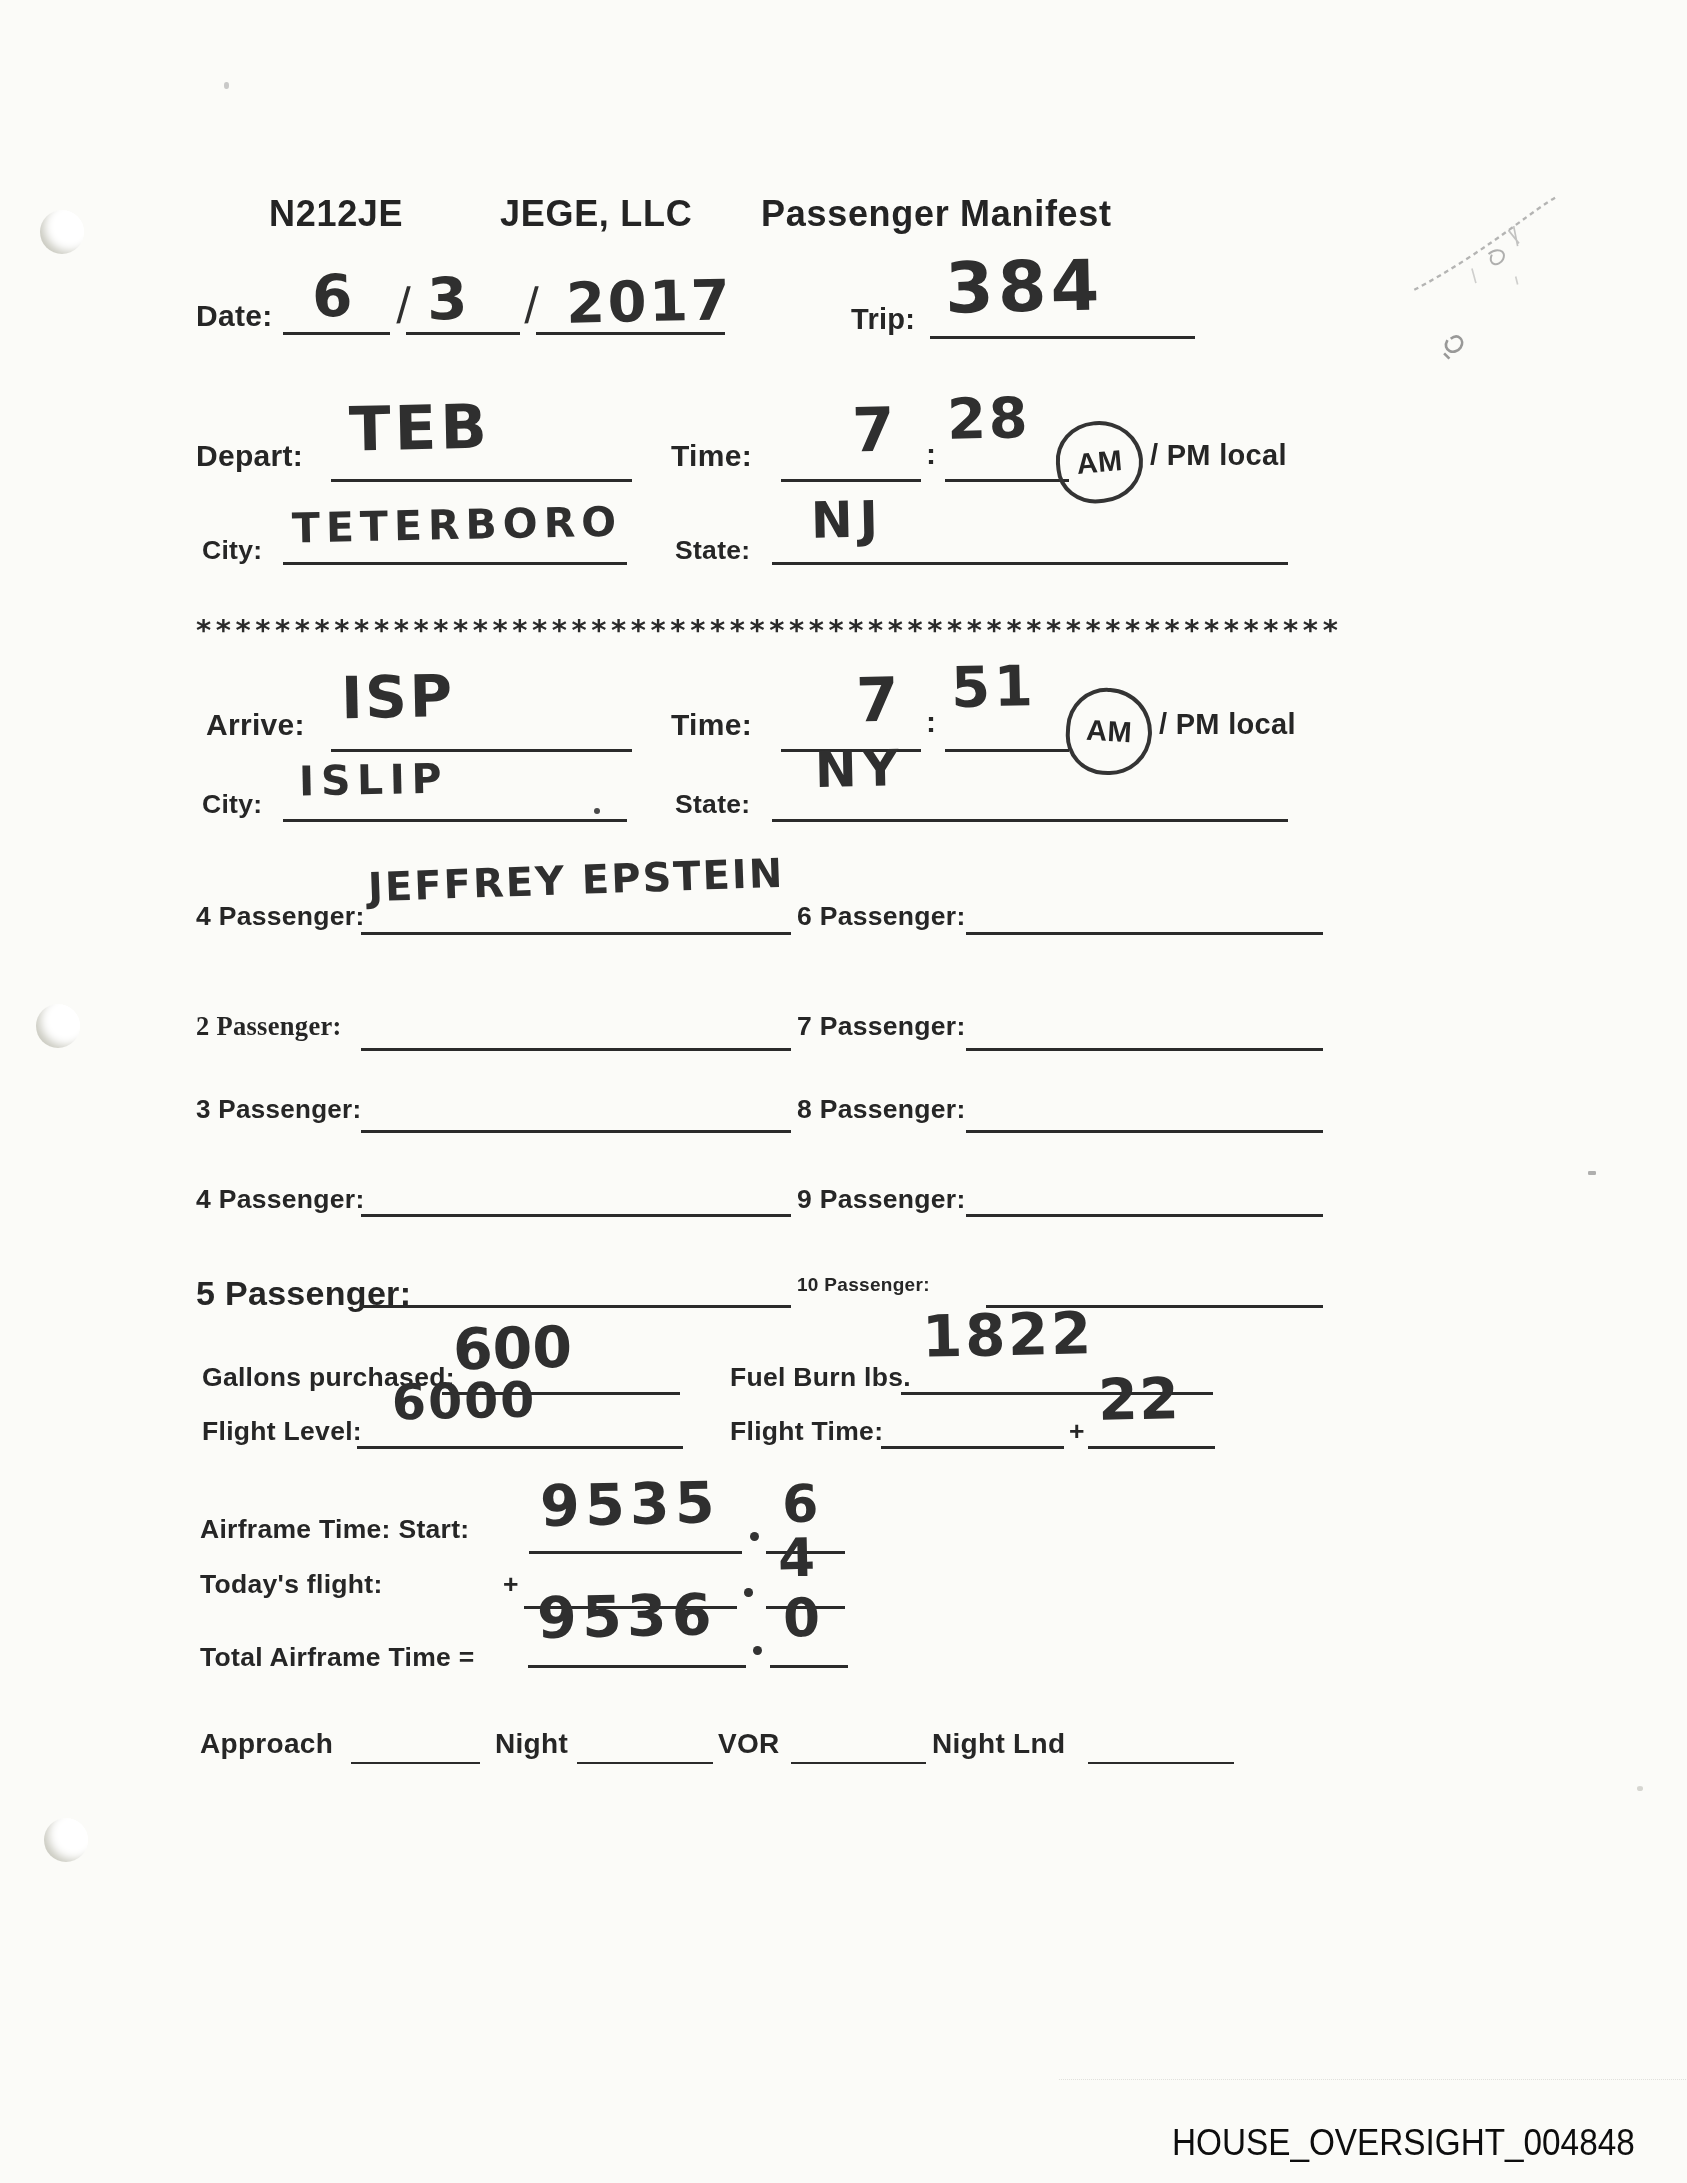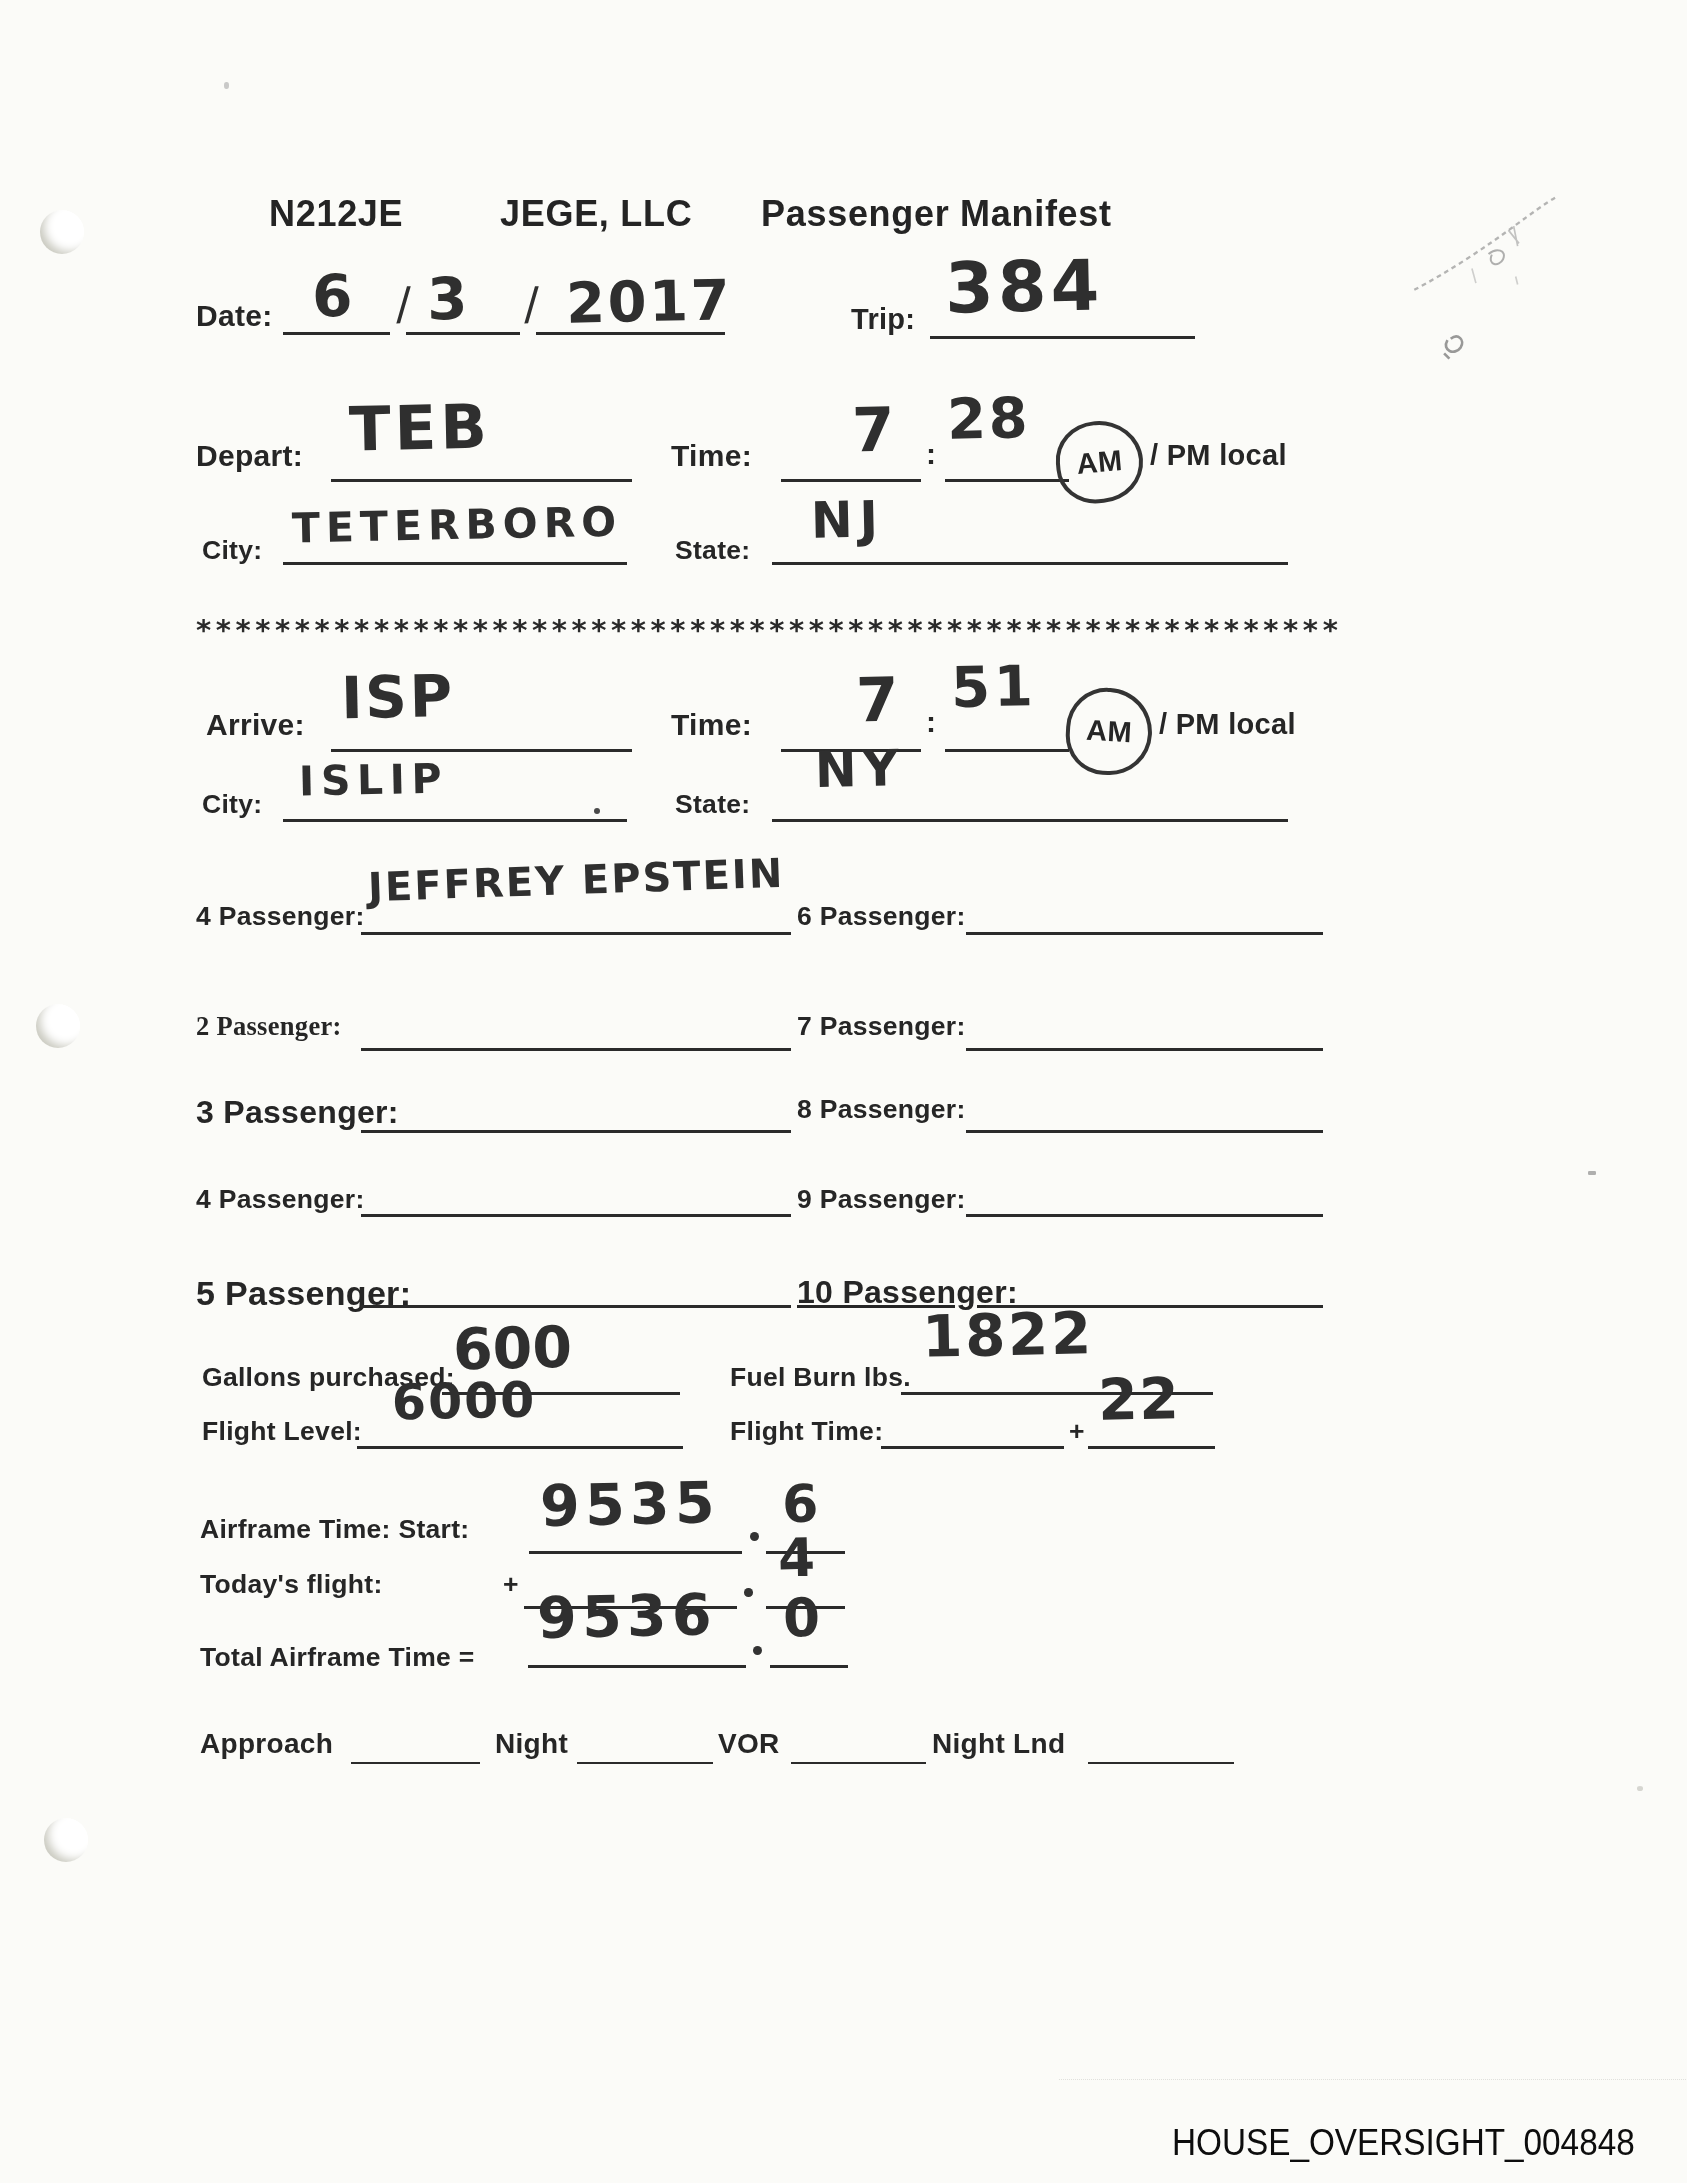--- a/index.html
+++ b/index.html
@@ -156,33 +156,33 @@
 <div class="line" style="left:361px;top:932px;width:430px;"></div>
 <span class="hw" style="left:368px;top:857px;font-size:40px;letter-spacing:2px;transform:rotate(-2deg);">JEFFREY EPSTEIN</span>
 <span class="lbl" style="left:797px;top:901px;font-size:26.5px;">6 Passenger:</span>
 <div class="line" style="left:966px;top:932px;width:357px;"></div>
 
 <span class="lbl" style="left:196px;top:1011px;font-size:26.5px;font-family:Liberation Serif, serif;">2 Passenger:</span>
 <div class="line" style="left:361px;top:1048px;width:430px;"></div>
 <span class="lbl" style="left:797px;top:1011px;font-size:26.5px;">7 Passenger:</span>
 <div class="line" style="left:966px;top:1048px;width:357px;"></div>
 
-<span class="lbl" style="left:196px;top:1094px;font-size:32px;">3 Passenger:</span>
+<span class="lbl" style="left:196px;top:1094px;font-size:26px;">3 Passenger:</span>
 <div class="line" style="left:361px;top:1130px;width:430px;"></div>
 <span class="lbl" style="left:797px;top:1094px;font-size:26.5px;">8 Passenger:</span>
 <div class="line" style="left:966px;top:1130px;width:357px;"></div>
 
 <span class="lbl" style="left:196px;top:1184px;font-size:26.5px;">4 Passenger:</span>
 <div class="line" style="left:361px;top:1214px;width:430px;"></div>
 <span class="lbl" style="left:797px;top:1184px;font-size:26.5px;">9 Passenger:</span>
 <div class="line" style="left:966px;top:1214px;width:357px;"></div>
 
 <span class="lbl" style="left:196px;top:1274px;font-size:34px;">5 Passenger:</span>
 <div class="line" style="left:361px;top:1305px;width:430px;"></div>
-<span class="lbl" style="left:797px;top:1274px;font-size:32px;text-decoration:underline;">10 Passenger:</span>
+<span class="lbl" style="left:797px;top:1274px;font-size:19px;">10 Passenger:</span>
 <div class="line" style="left:986px;top:1305px;width:337px;"></div>
 
 <span class="lbl" style="left:202px;top:1362px;font-size:26.5px;">Gallons purchased:</span>
 <div class="line" style="left:442px;top:1392px;width:238px;"></div>
 <span class="hw" style="left:453px;top:1315px;font-size:57px;">600</span>
 <span class="lbl" style="left:730px;top:1362px;font-size:26.5px;">Fuel Burn lbs.</span>
 <div class="line" style="left:901px;top:1392px;width:312px;"></div>
 <span class="hw" style="left:922px;top:1301px;font-size:58px;letter-spacing:2.6px;">1822</span>
 
 <span class="lbl" style="left:202px;top:1416px;font-size:26.5px;">Flight Level:</span>

